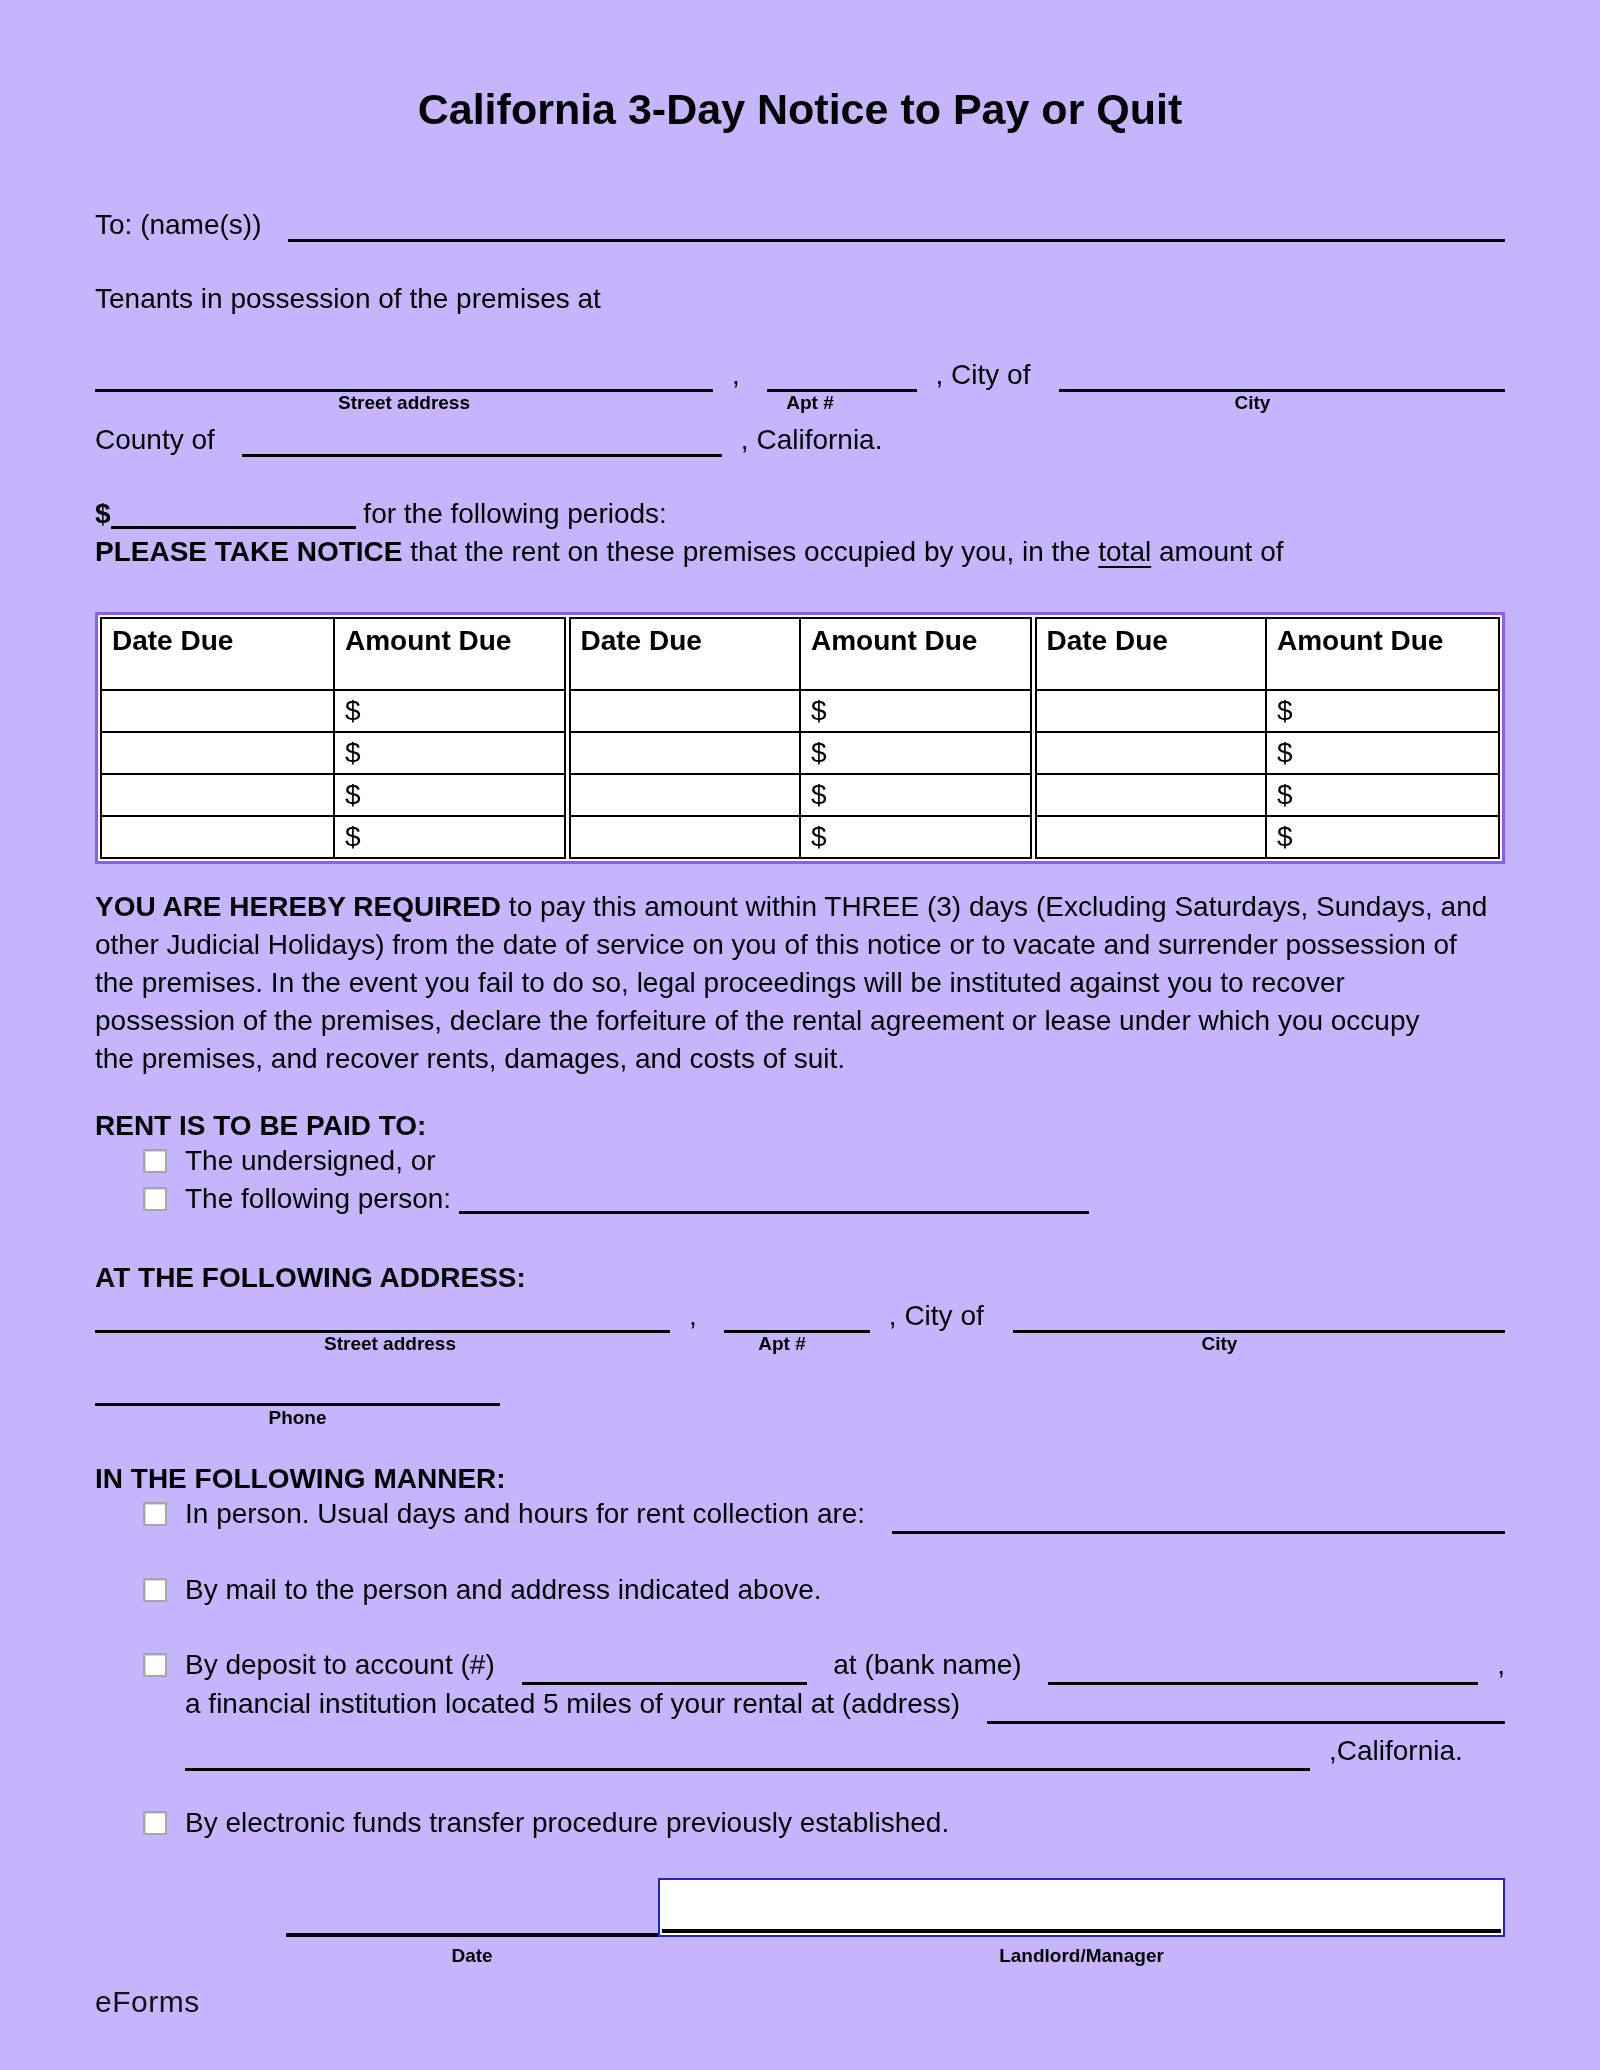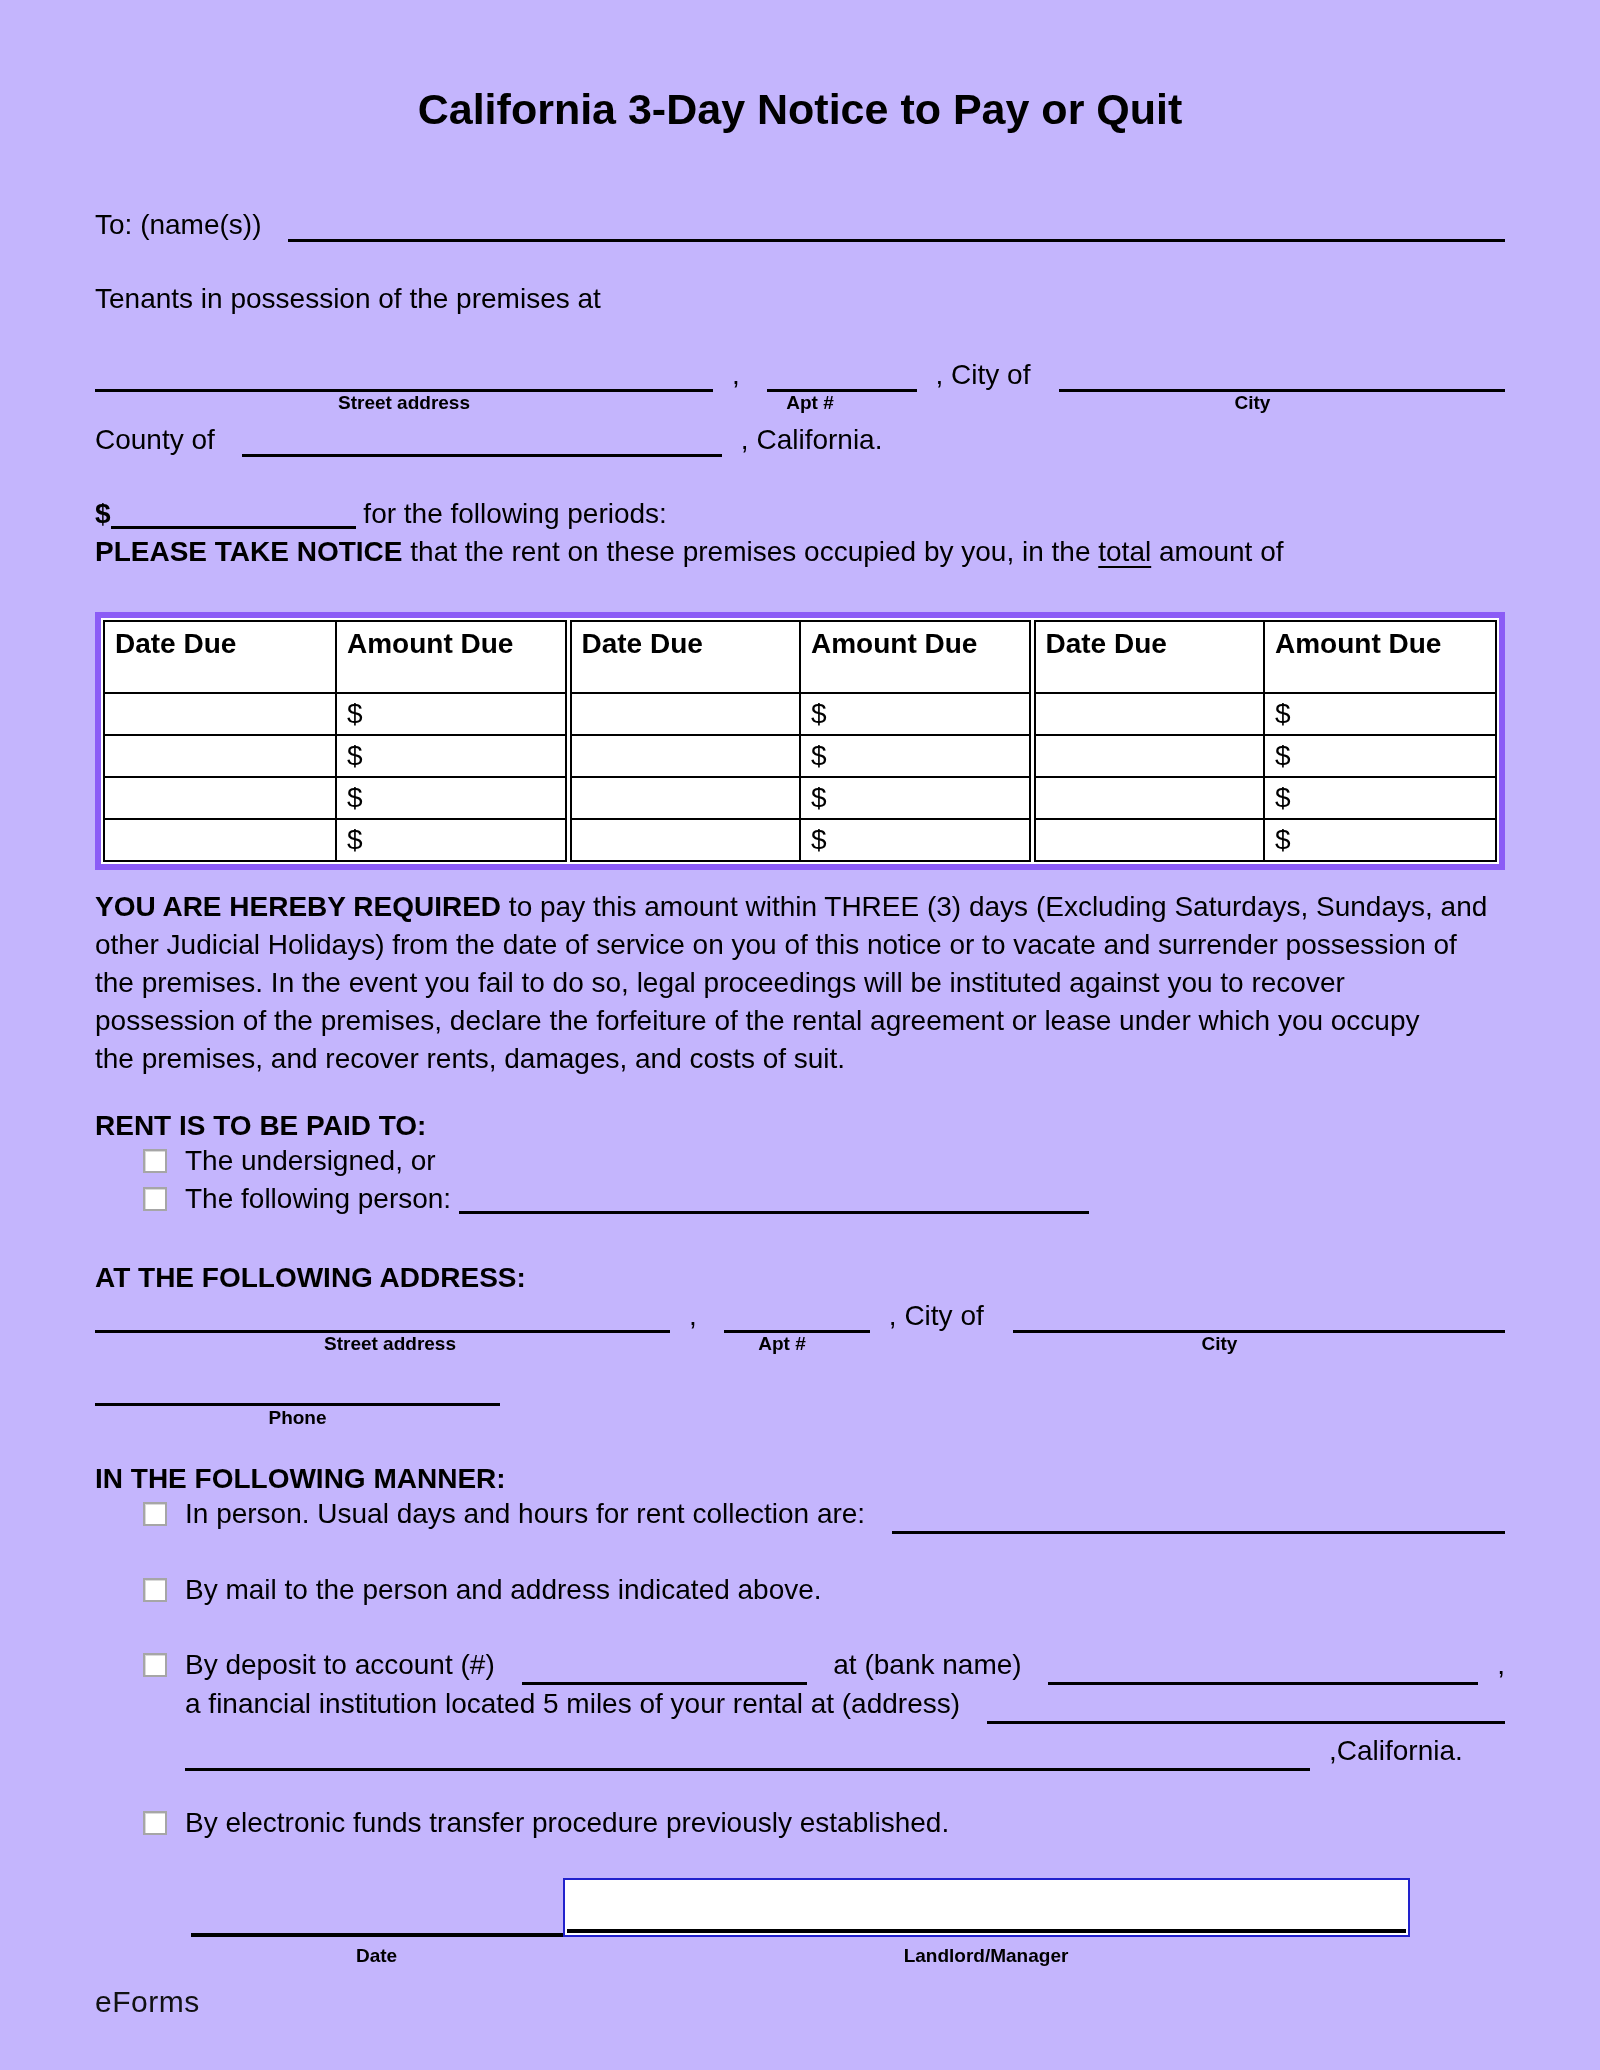--- a/index.html
+++ b/index.html
@@ -14,35 +14,35 @@
   .flexrow{display:flex;align-items:flex-end;gap:19px;}
   .flexrow .txt{white-space:pre;padding-bottom:1px;}
   .flexrow .bl{vertical-align:baseline;height:34px;}
   .grow{flex:1 1 auto;}
   
   .lblrow{position:relative;height:26px;font-size:19px;font-weight:bold;}
   .lblrow span{position:absolute;text-align:center;}
   
   .title{top:85px;text-align:center;font-size:43px;font-weight:bold;}
   
-  .twrap{border:6px solid #8b5cf6;padding:2px;background:#fff;}
+  .twrap{border:3px solid #8b5cf6;padding:2px;background:#fff;}
   table.rent{width:100%;border-collapse:collapse;table-layout:fixed;}
   table.rent th,table.rent td{border:2px solid #000;text-align:left;font-size:28px;}
   table.rent th{height:58px;vertical-align:top;padding:6px 10px;font-weight:bold;}
   table.rent td{height:40px;padding:0 10px;}
   table.rent .group-start{border-left:7px double #000;}
   
   .para{line-height:38px;}
   .prelines{white-space:pre-line;}
   
   .chk-item{position:relative;padding-left:90px;line-height:38px;min-height:38px;}
   .checkbox{position:absolute;left:48px;top:7px;width:20px;height:20px;
     border:2.5px solid #a6a6a6;background:#fff;box-shadow:inset 1px 1px 0 #d9d9d9;}
   
-  .sig{display:flex;justify-content:center;align-items:flex-end;}
+  .sig{display:flex;justify-content:flex-end;align-items:flex-end;}
   .sig-left{width:372px;}
   .sig-right{width:847px;}
   .dateline{border-bottom:4px solid #000;height:50px;}
   .sigbox{position:relative;height:55px;border:2.5px solid #2222cc;background:#fff;}
   .sigbox .innerline{position:absolute;left:2px;right:2px;bottom:2px;border-bottom:4px solid #000;}
   .sig-label{margin-top:8px;font-size:19px;font-weight:bold;text-align:center;}
   .brand{font-size:30px;letter-spacing:.5px;color:#111;}
   u.tot{text-decoration:underline;text-underline-offset:5px;}
 </style>
 </head>

